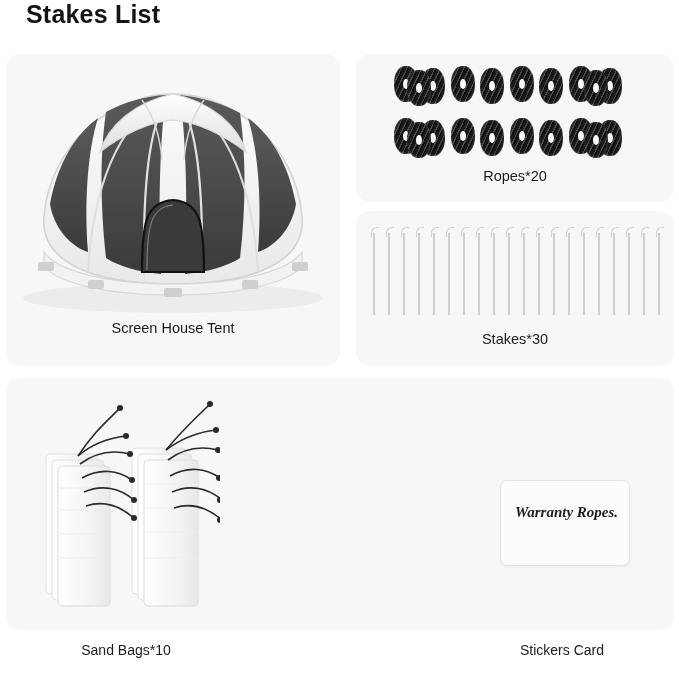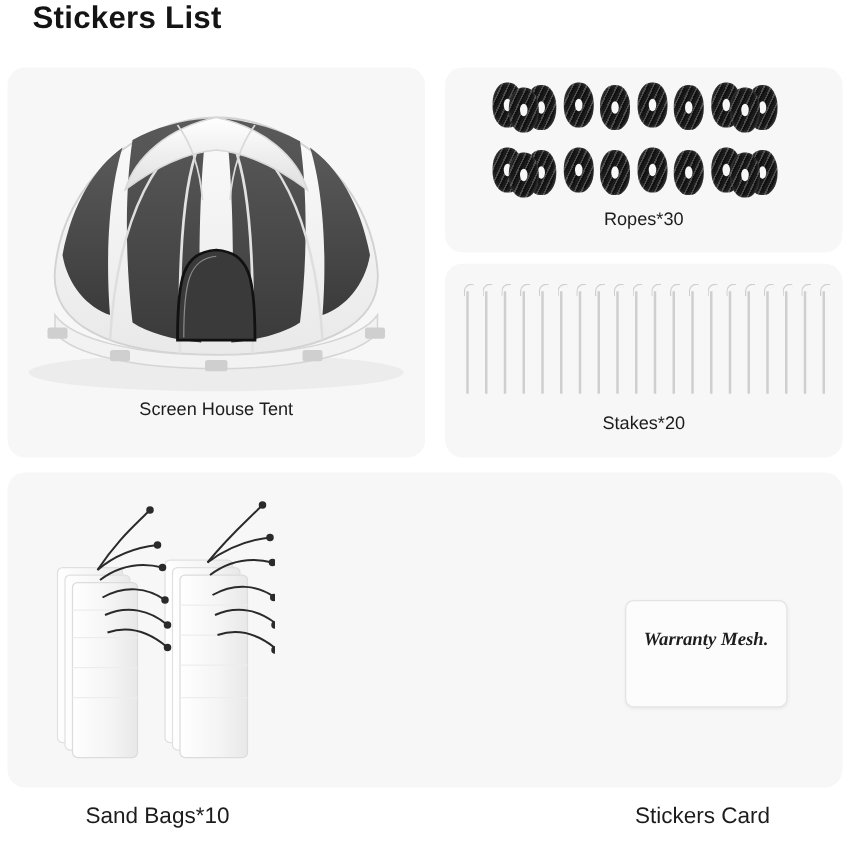--- a/index.html
+++ b/index.html
@@ -201,30 +201,30 @@
     line-height: 19px;
     color: #1d1d1d;
   }
 
   .bot-caption {
     position: absolute;
     top: 264px;
     left: 0;
     width: 100%;
     text-align: center;
-    font-size: 18px;
+    font-size: 14px;
     color: #1c1c1c;
   }
 </style>
 </head>
 <body>
 
 <div id="page">
 
-  <div class="page-title">Stickers List</div>
+  <div class="page-title">Stakes List</div>
 
   <div class="card" id="card-tent">
     <div class="tent-wrap">
       <svg class="tent-svg" width="318" height="250" viewBox="0 0 318 250" xmlns="http://www.w3.org/2000/svg">
         <defs>
           <linearGradient id="panelDark" x1="0" y1="0" x2="0" y2="1">
             <stop offset="0%" stop-color="#5a5a5a"></stop>
             <stop offset="100%" stop-color="#3b3b3b"></stop>
           </linearGradient>
           <linearGradient id="panelLight" x1="0" y1="0" x2="0" y2="1">
@@ -349,21 +349,21 @@
         </div>
       <div class="rope" style="left:13px;  top:56px;">
           <div class="coil"></div>
           <div class="hole"></div>
         </div>
       <div class="rope" style="left:190px; top:56px;">
           <div class="coil"></div>
           <div class="hole"></div>
         </div>
     </div>
-    <div class="caption" style="top:114px;">Ropes*30</div>
+    <div class="caption" style="top:114px;">Ropes*20</div>
   </div>
 
   <div class="card" id="card-stakes">
     <div class="stakes-wrap">
       <div class="stake" style="left:0px;">
           <div class="hook"></div>
           <div class="shaft"></div>
         </div>
       <div class="stake" style="left:15px;">
           <div class="hook"></div>
@@ -435,21 +435,21 @@
         </div>
       <div class="stake" style="left:270px;">
           <div class="hook"></div>
           <div class="shaft"></div>
         </div>
       <div class="stake" style="left:285px;">
           <div class="hook"></div>
           <div class="shaft"></div>
         </div>
     </div>
-    <div class="caption" style="top:120px;">Stakes*20</div>
+    <div class="caption" style="top:120px;">Stakes*30</div>
   </div>
 
   <div class="card" id="card-bottom">
 
     <div class="bot-group" id="grp-sandbags">
       <div class="sandbag-art">
         <svg width="186" height="220" viewBox="0 0 186 220" xmlns="http://www.w3.org/2000/svg">
           <defs>
             <linearGradient id="bagGrad" x1="0" y1="0" x2="1" y2="0">
               <stop offset="0%" stop-color="#ffffff"></stop>
@@ -506,19 +506,19 @@
             <circle cx="186" cy="128" r="3"></circle>
           </g>
         </svg>
       </div>
       <div class="bot-caption">Sand Bags*10</div>
     </div>
 
 
     <div class="bot-group" id="grp-warranty">
       <div class="warranty-card">
-        <div class="warranty-text">Warranty Mesh.</div>
+        <div class="warranty-text">Warranty Ropes.</div>
       </div>
       <div class="bot-caption">Stickers Card</div>
     </div>
 
   </div>
 </div>
 
 </body></html>

